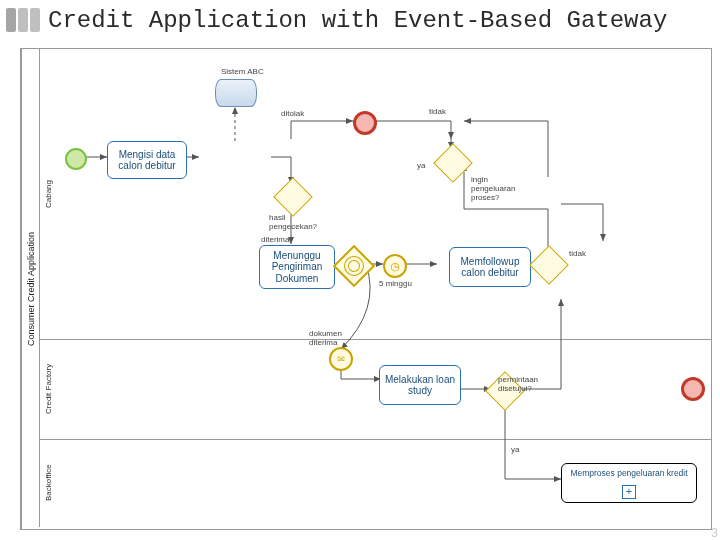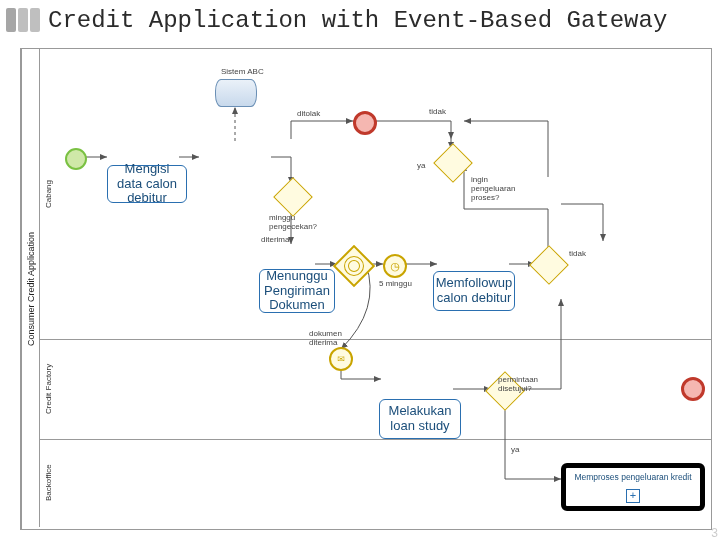--- a/index.html
+++ b/index.html
@@ -76,29 +76,28 @@
     font-size: 8px;
     display:flex;align-items:center;justify-content:center;
   }
   .task {
     position: absolute;
     border: 1px solid #2a6fb0;
     background: #fff;
     border-radius: 6px;
     padding: 2px 4px;
     text-align: center;
-    font-size: 13px;
+    font-size: 10px;
     line-height: 1.15;
     display:flex;align-items:center;justify-content:center;
     color:#1b4e7a;
-    margin-top:24px;
   }
   .subprocess {
     position:absolute;
-    border:5px solid #000000;
+    border:1px solid #000000;
     border-radius:6px;
     background:#fff;
     text-align:center;
     font-size:8.5px;
     padding-top:4px;
     color:#1b4e7a;
   }
   .subprocess .marker {
     position:absolute;left:50%;bottom:3px;transform:translateX(-50%);
     width:12px;height:12px;border:1px solid #2a6fb0;color:#2a6fb0;
@@ -194,25 +193,25 @@
 
   <div class="datastore" style="left:194px;top:30px"></div>
   <div class="lbl" style="left:200px;top:18px">Sistem ABC</div>
 
   <div class="event-circle start" style="left:44px;top:99px"></div>
 
   <div class="task" style="left:86px;top:92px;width:70px;height:32px">Mengisi data
 calon debitur</div>
 
   <div class="event-circle end" style="left:332px;top:62px"></div>
-  <div class="lbl" style="left:276px;top:60px">ditolak</div>
+  <div class="lbl" style="left:260px;top:60px">ditolak</div>
   <div class="lbl" style="left:408px;top:58px">tidak</div>
 
   <div class="gateway ex" style="left:258px;top:134px"></div>
-  <div class="lbl" style="left:248px;top:164px;white-space:pre">minggu
+  <div class="lbl" style="left:248px;top:164px;white-space:pre">hasil
 pengecekan?</div>
   <div class="lbl" style="left:240px;top:186px">diterima</div>
 
   <div class="gateway ex" style="left:418px;top:100px"></div>
   <div class="lbl" style="left:450px;top:126px;white-space:pre">ingin
 pengeluaran
 proses?</div>
   <div class="lbl" style="left:396px;top:112px">ya</div>
 
   <div class="task" style="left:238px;top:196px;width:66px;height:38px">Menunggu
@@ -221,28 +220,28 @@
 
   <div class="gateway event" style="left:318px;top:202px"></div>
 
   <div class="event-circle inter timer" style="left:362px;top:205px"></div>
   <div class="lbl" style="left:358px;top:230px">5 minggu</div>
 
   <div class="event-circle inter msg" style="left:308px;top:298px"></div>
   <div class="lbl" style="left:288px;top:280px;white-space:pre">dokumen
 diterima</div>
 
-  <div class="task" style="left:412px;top:198px;width:72px;height:34px">Memfollowup
+  <div class="task" style="left:428px;top:198px;width:72px;height:34px">Memfollowup
 calon debitur</div>
 
   <div class="gateway ex" style="left:514px;top:202px"></div>
   <div class="lbl" style="left:548px;top:200px">tidak</div>
 
 
-  <div class="task" style="left:358px;top:326px;width:72px;height:34px">Melakukan
+  <div class="task" style="left:358px;top:316px;width:72px;height:34px">Melakukan
 loan study</div>
   <div class="gateway ex" style="left:470px;top:328px"></div>
   <div class="lbl" style="left:477px;top:326px;white-space:pre">permintaan
 disetujui?</div>
 
   <div class="lbl" style="left:490px;top:396px">ya</div>
   <div class="subprocess" style="left:540px;top:414px;width:134px;height:34px">
     <span>Memproses pengeluaran kredit</span>
     <div class="marker">+</div>
   </div>

